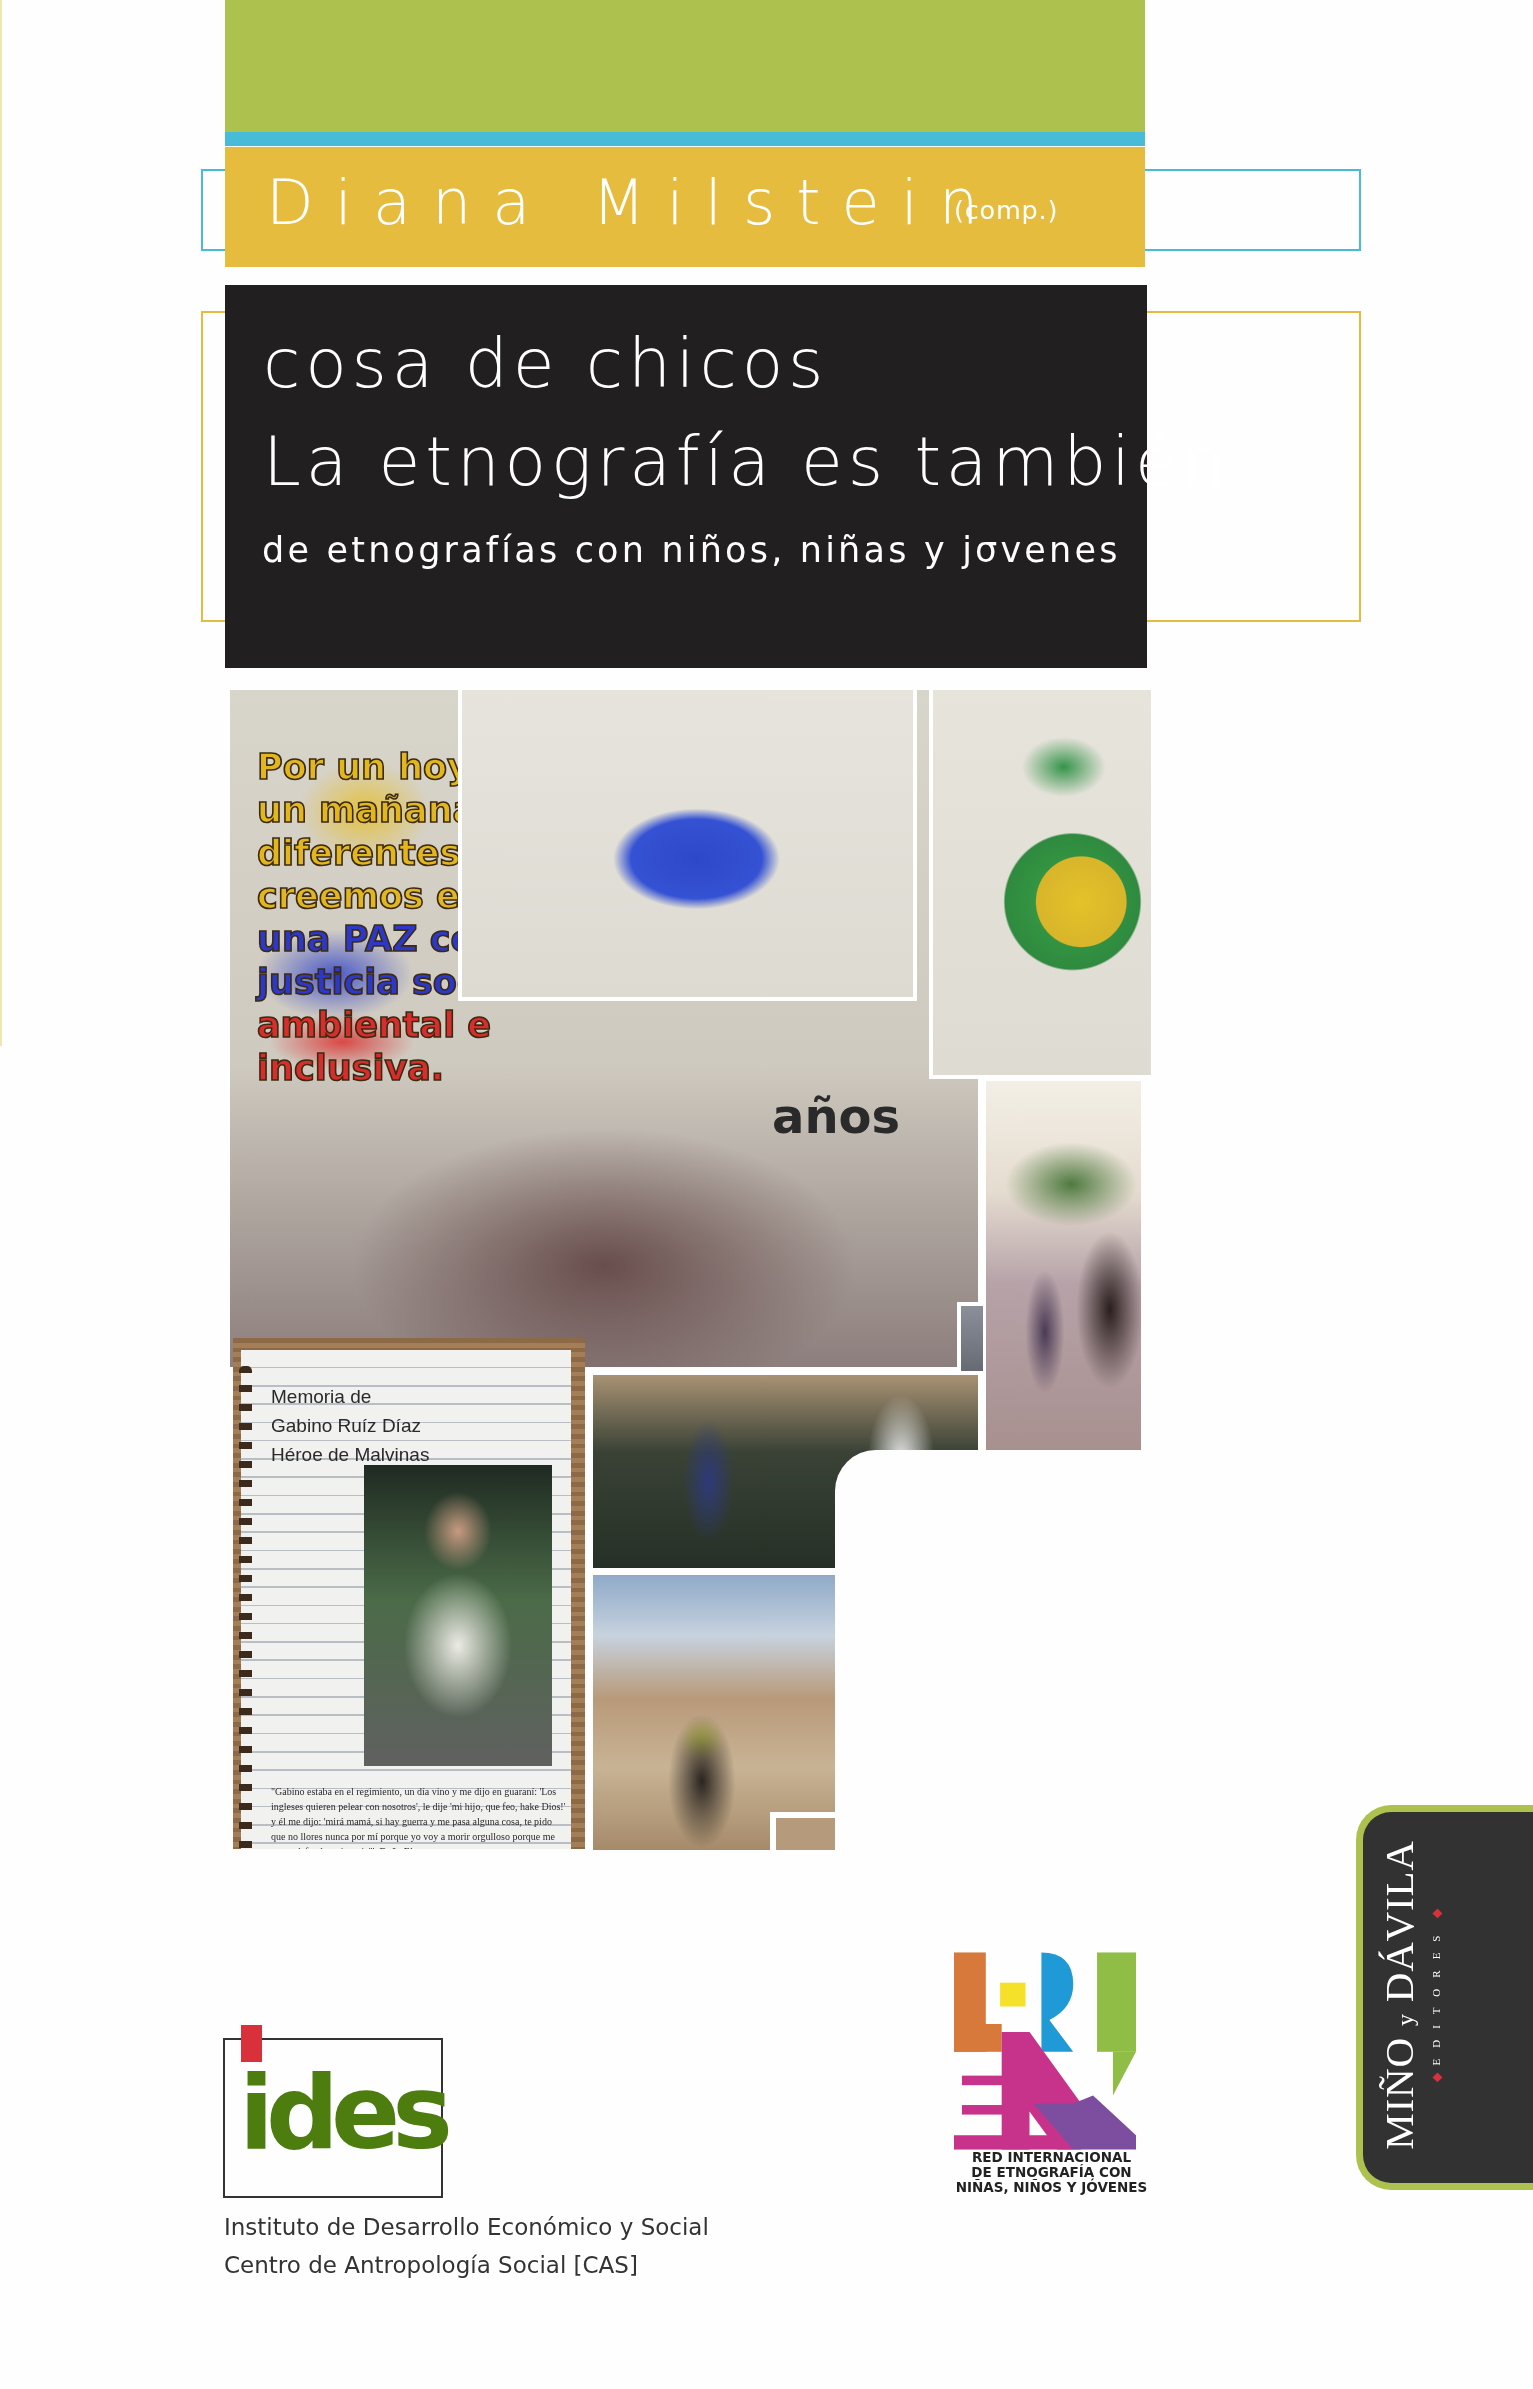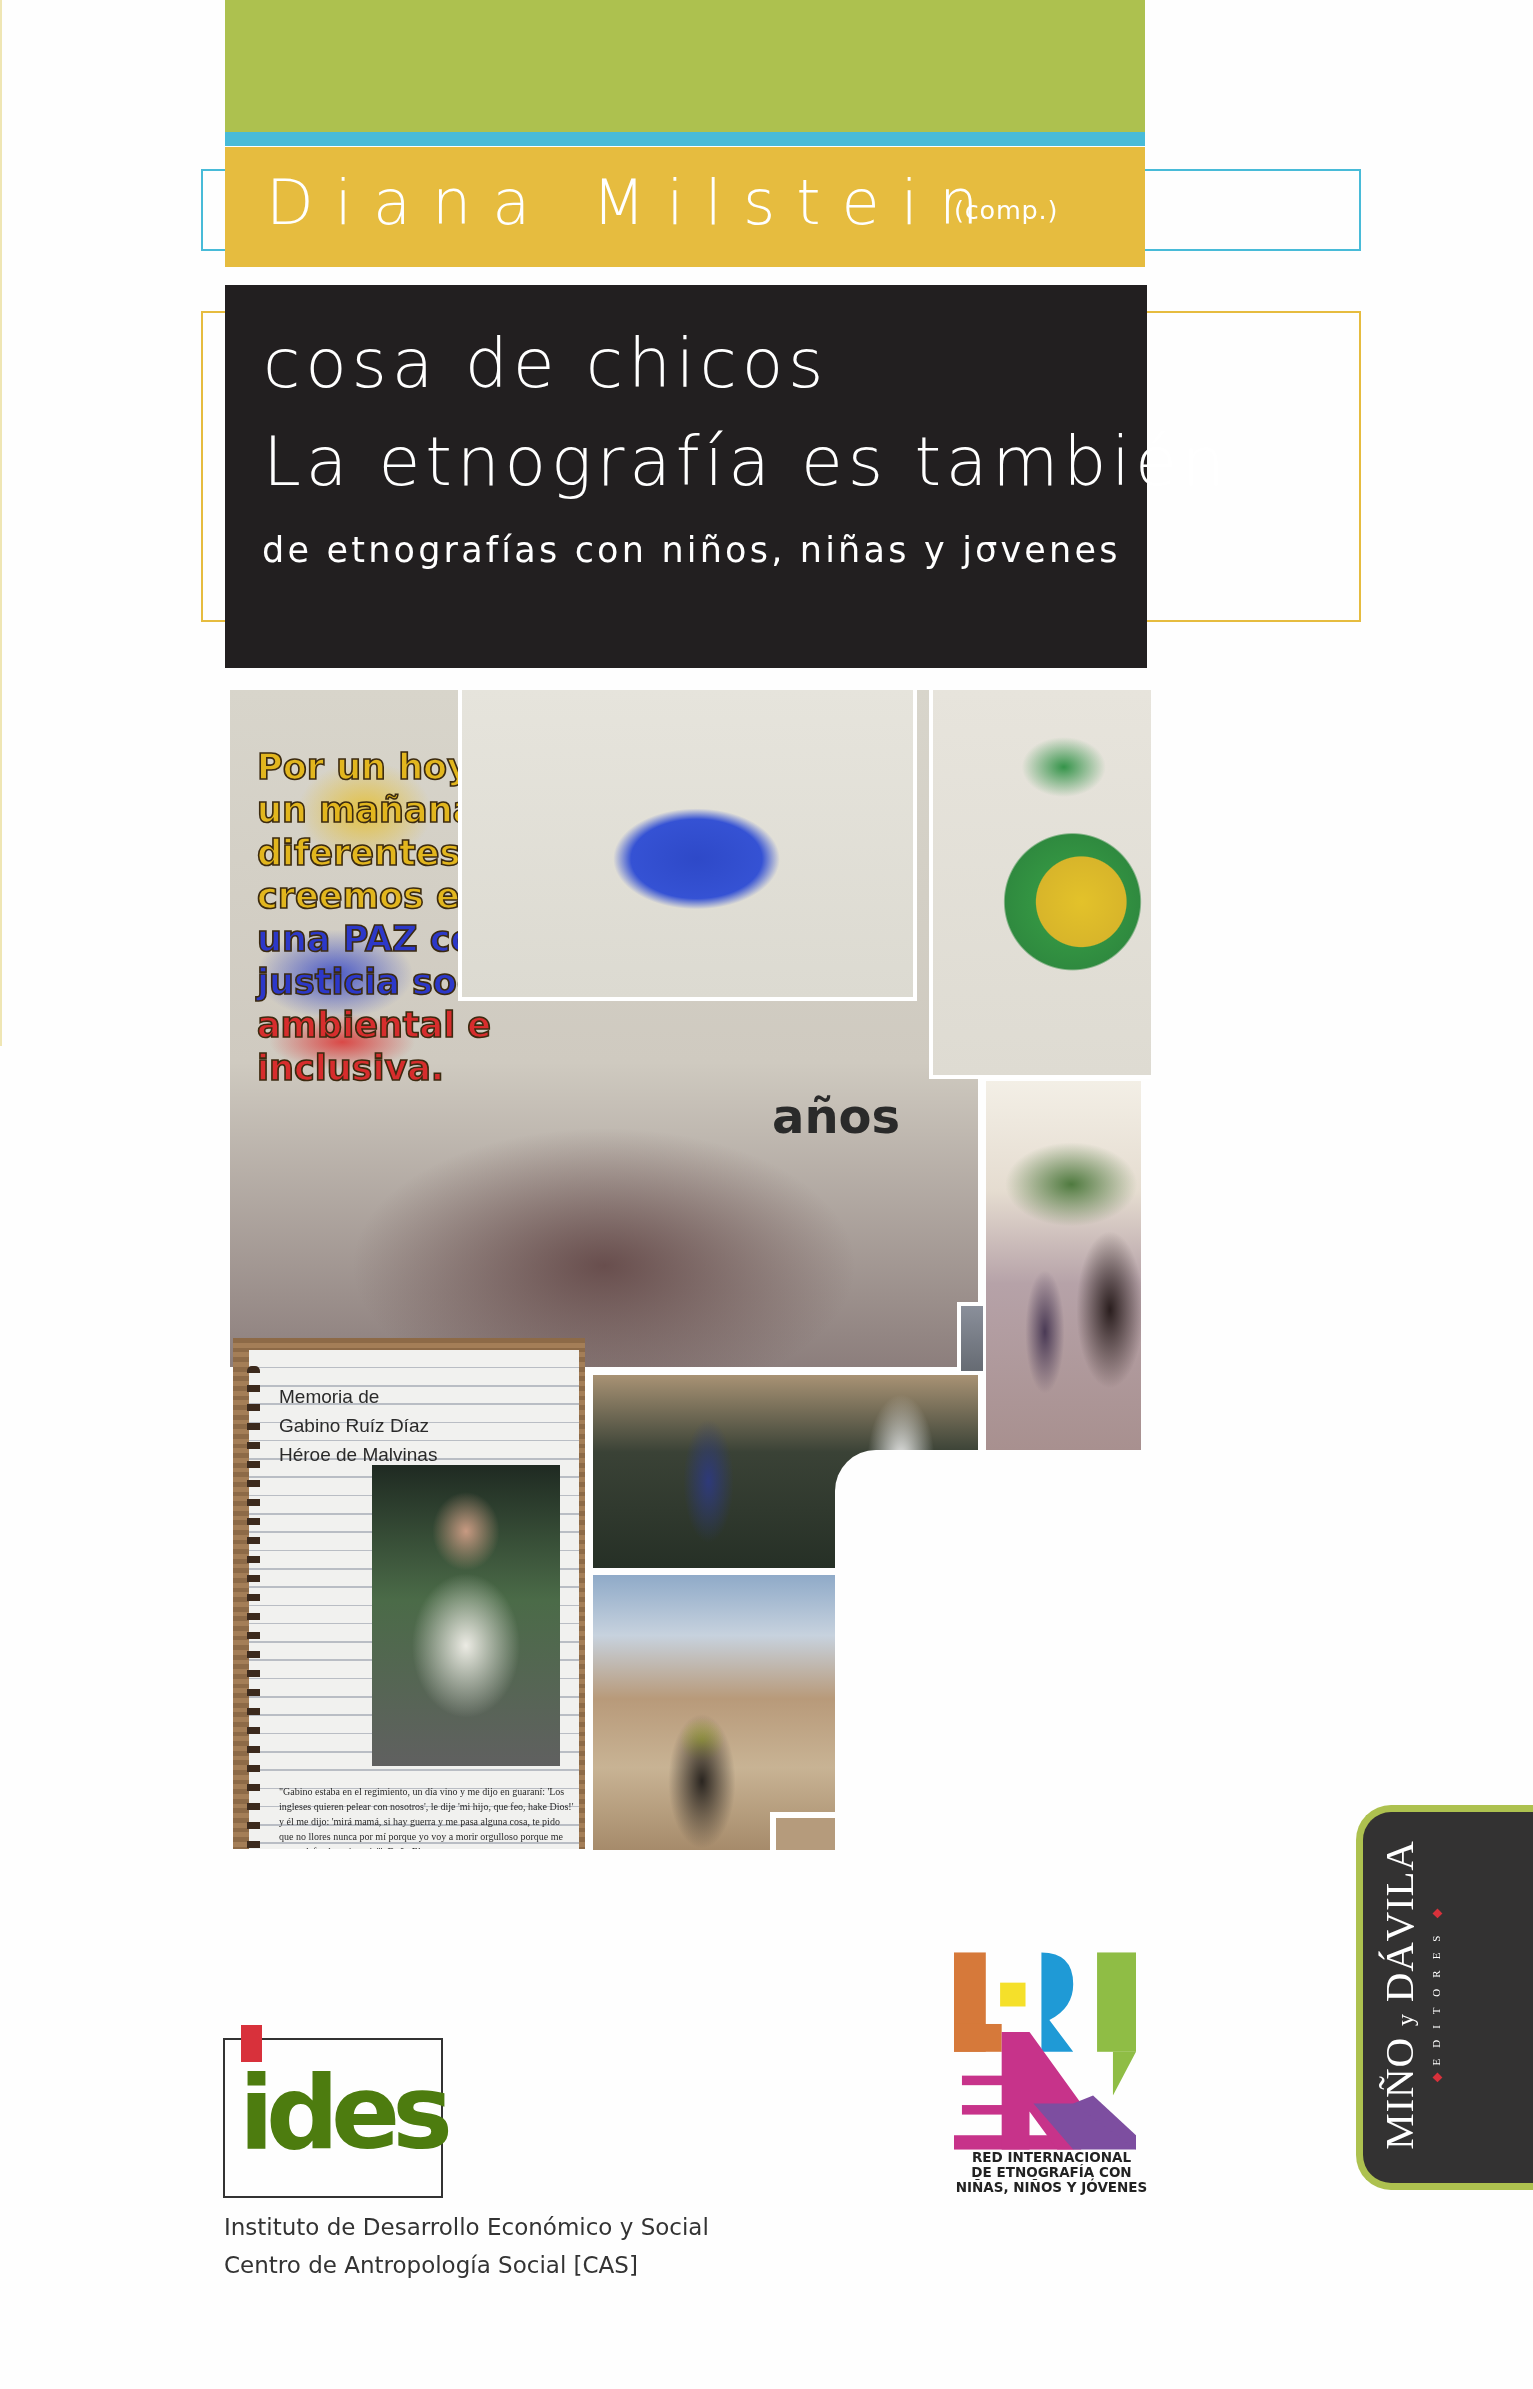--- a/index.html
+++ b/index.html
@@ -64,21 +64,21 @@
     background:
       radial-gradient(ellipse 48px 112px at 80% 62%, #2a1e1e, transparent 70%),
       radial-gradient(ellipse 28px 88px at 38% 68%, #4a3a55, transparent 70%),
       radial-gradient(ellipse 88px 56px at 55% 28%, #4f7a3f, transparent 75%),
       linear-gradient(180deg, #f3efe6 0%, #e5dcd0 30%, #b6a2a8 55%, #a8908f 100%); }
   .p-small-a { left: 957px; top: 1302px; width: 21.5px; height: 65px; border: 4px solid #fff; border-right: 0; border-bottom: 0;
     background: linear-gradient(#8a8f9a, #666b73); }
 
   .p-notebook { left: 233px; top: 1338px; width: 352px; height: 511px;
     background: repeating-linear-gradient(180deg, #8d6a47 0 4.8px, #a47e57 4.8px 9.6px); }
-  .paper { position: absolute; left: 16px; top: 12px; width: 330px; height: 499px;
+  .paper { position: absolute; left: 8px; top: 12px; width: 330px; height: 499px;
     background: repeating-linear-gradient(180deg, #f1f1ef 0 16.7px, #b9bdc4 16.7px 18.3px); }
   .rings { position: absolute; left: -1.6px; top: 16px; width: 12.7px; height: 486px;
     background: repeating-linear-gradient(180deg, #3c2a1d 0 7.2px, transparent 7.2px 19px); border-radius: 4.8px; }
   .nb-head { position: absolute; left: 30px; top: 32px; font-family: "Liberation Sans", sans-serif; font-size: 19px;
     line-height: 29px; color: #2a2a2a; font-weight: 500; }
   .portrait { position: absolute; left: 123px; top: 115px; width: 188px; height: 301px;
     background:
       radial-gradient(ellipse 48px 56px at 50% 22%, #c89a82, transparent 70%),
       radial-gradient(ellipse 72px 96px at 50% 60%, #ecebe4, transparent 75%),
       linear-gradient(180deg, #1f2a22 0%, #4b6b48 45%, #606060 100%); }

